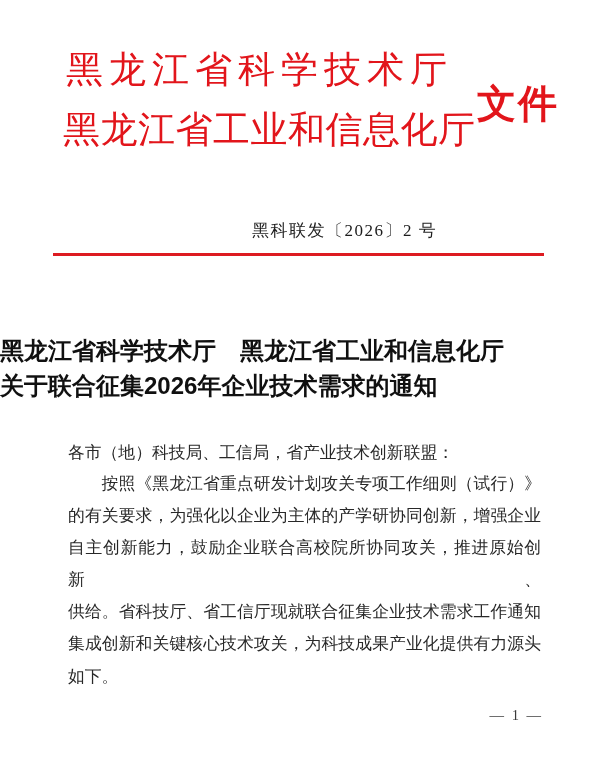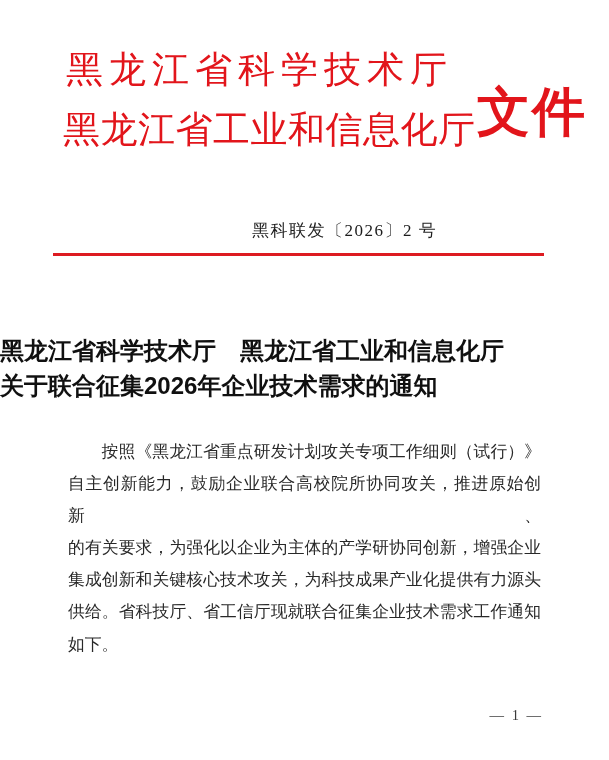--- a/index.html
+++ b/index.html
@@ -23,21 +23,21 @@
     font-size:37px;font-weight:normal;color:var(--red);
     letter-spacing:6px;white-space:nowrap;line-height:1.1;
   }
   .agency-line2{
     position:absolute;left:63px;top:110px;
     font-size:37px;font-weight:normal;color:var(--red);
     letter-spacing:0.5px;white-space:nowrap;line-height:1.1;
   }
   .doc-type-label{
     position:absolute;left:477px;top:83px;
-    font-size:53px;font-weight:bold;color:var(--red);
+    font-size:39px;font-weight:bold;color:var(--red);
     letter-spacing:2px;white-space:nowrap;line-height:1.1;
   }
   
   .doc-number{
     position:absolute;left:0;top:219px;width:100%;
     text-align:center;font-size:17px;letter-spacing:1.5px;
     color:#1c1c1c;white-space:nowrap;margin-left:40px;
   }
   .red-rule{
     position:absolute;left:53px;top:253px;
@@ -80,23 +80,24 @@
   <div class="doc-number">黑科联发〔2026〕2 号</div>
 
   <div class="red-rule"></div>
 
   <div class="doc-title">
     <div class="t-line">黑龙江省科学技术厅　黑龙江省工业和信息化厅</div>
     <div class="t-line">关于联合征集2026年企业技术需求的通知</div>
   </div>
 
   <div class="doc-body">
+    <p>各市（地）科技局、工信局，省产业技术创新联盟：</p>
     <p class="b-just b-indent">按照《黑龙江省重点研发计划攻关专项工作细则（试行）》</p>
+    <p class="b-just">的有关要求，为强化以企业为主体的产学研协同创新，增强企业</p>
     <p class="b-just">自主创新能力，鼓励企业联合高校院所协同攻关，推进原始创新、</p>
-    <p class="b-just">的有关要求，为强化以企业为主体的产学研协同创新，增强企业</p>
+    <p class="b-just">供给。省科技厅、省工信厅现就联合征集企业技术需求工作通知</p>
     <p class="b-just">集成创新和关键核心技术攻关，为科技成果产业化提供有力源头</p>
-    <p class="b-just">供给。省科技厅、省工信厅现就联合征集企业技术需求工作通知</p>
     <p>如下。</p>
   </div>
 
   <div class="page-number">— 1 —</div>
 
 </div>
 
 </body></html>

